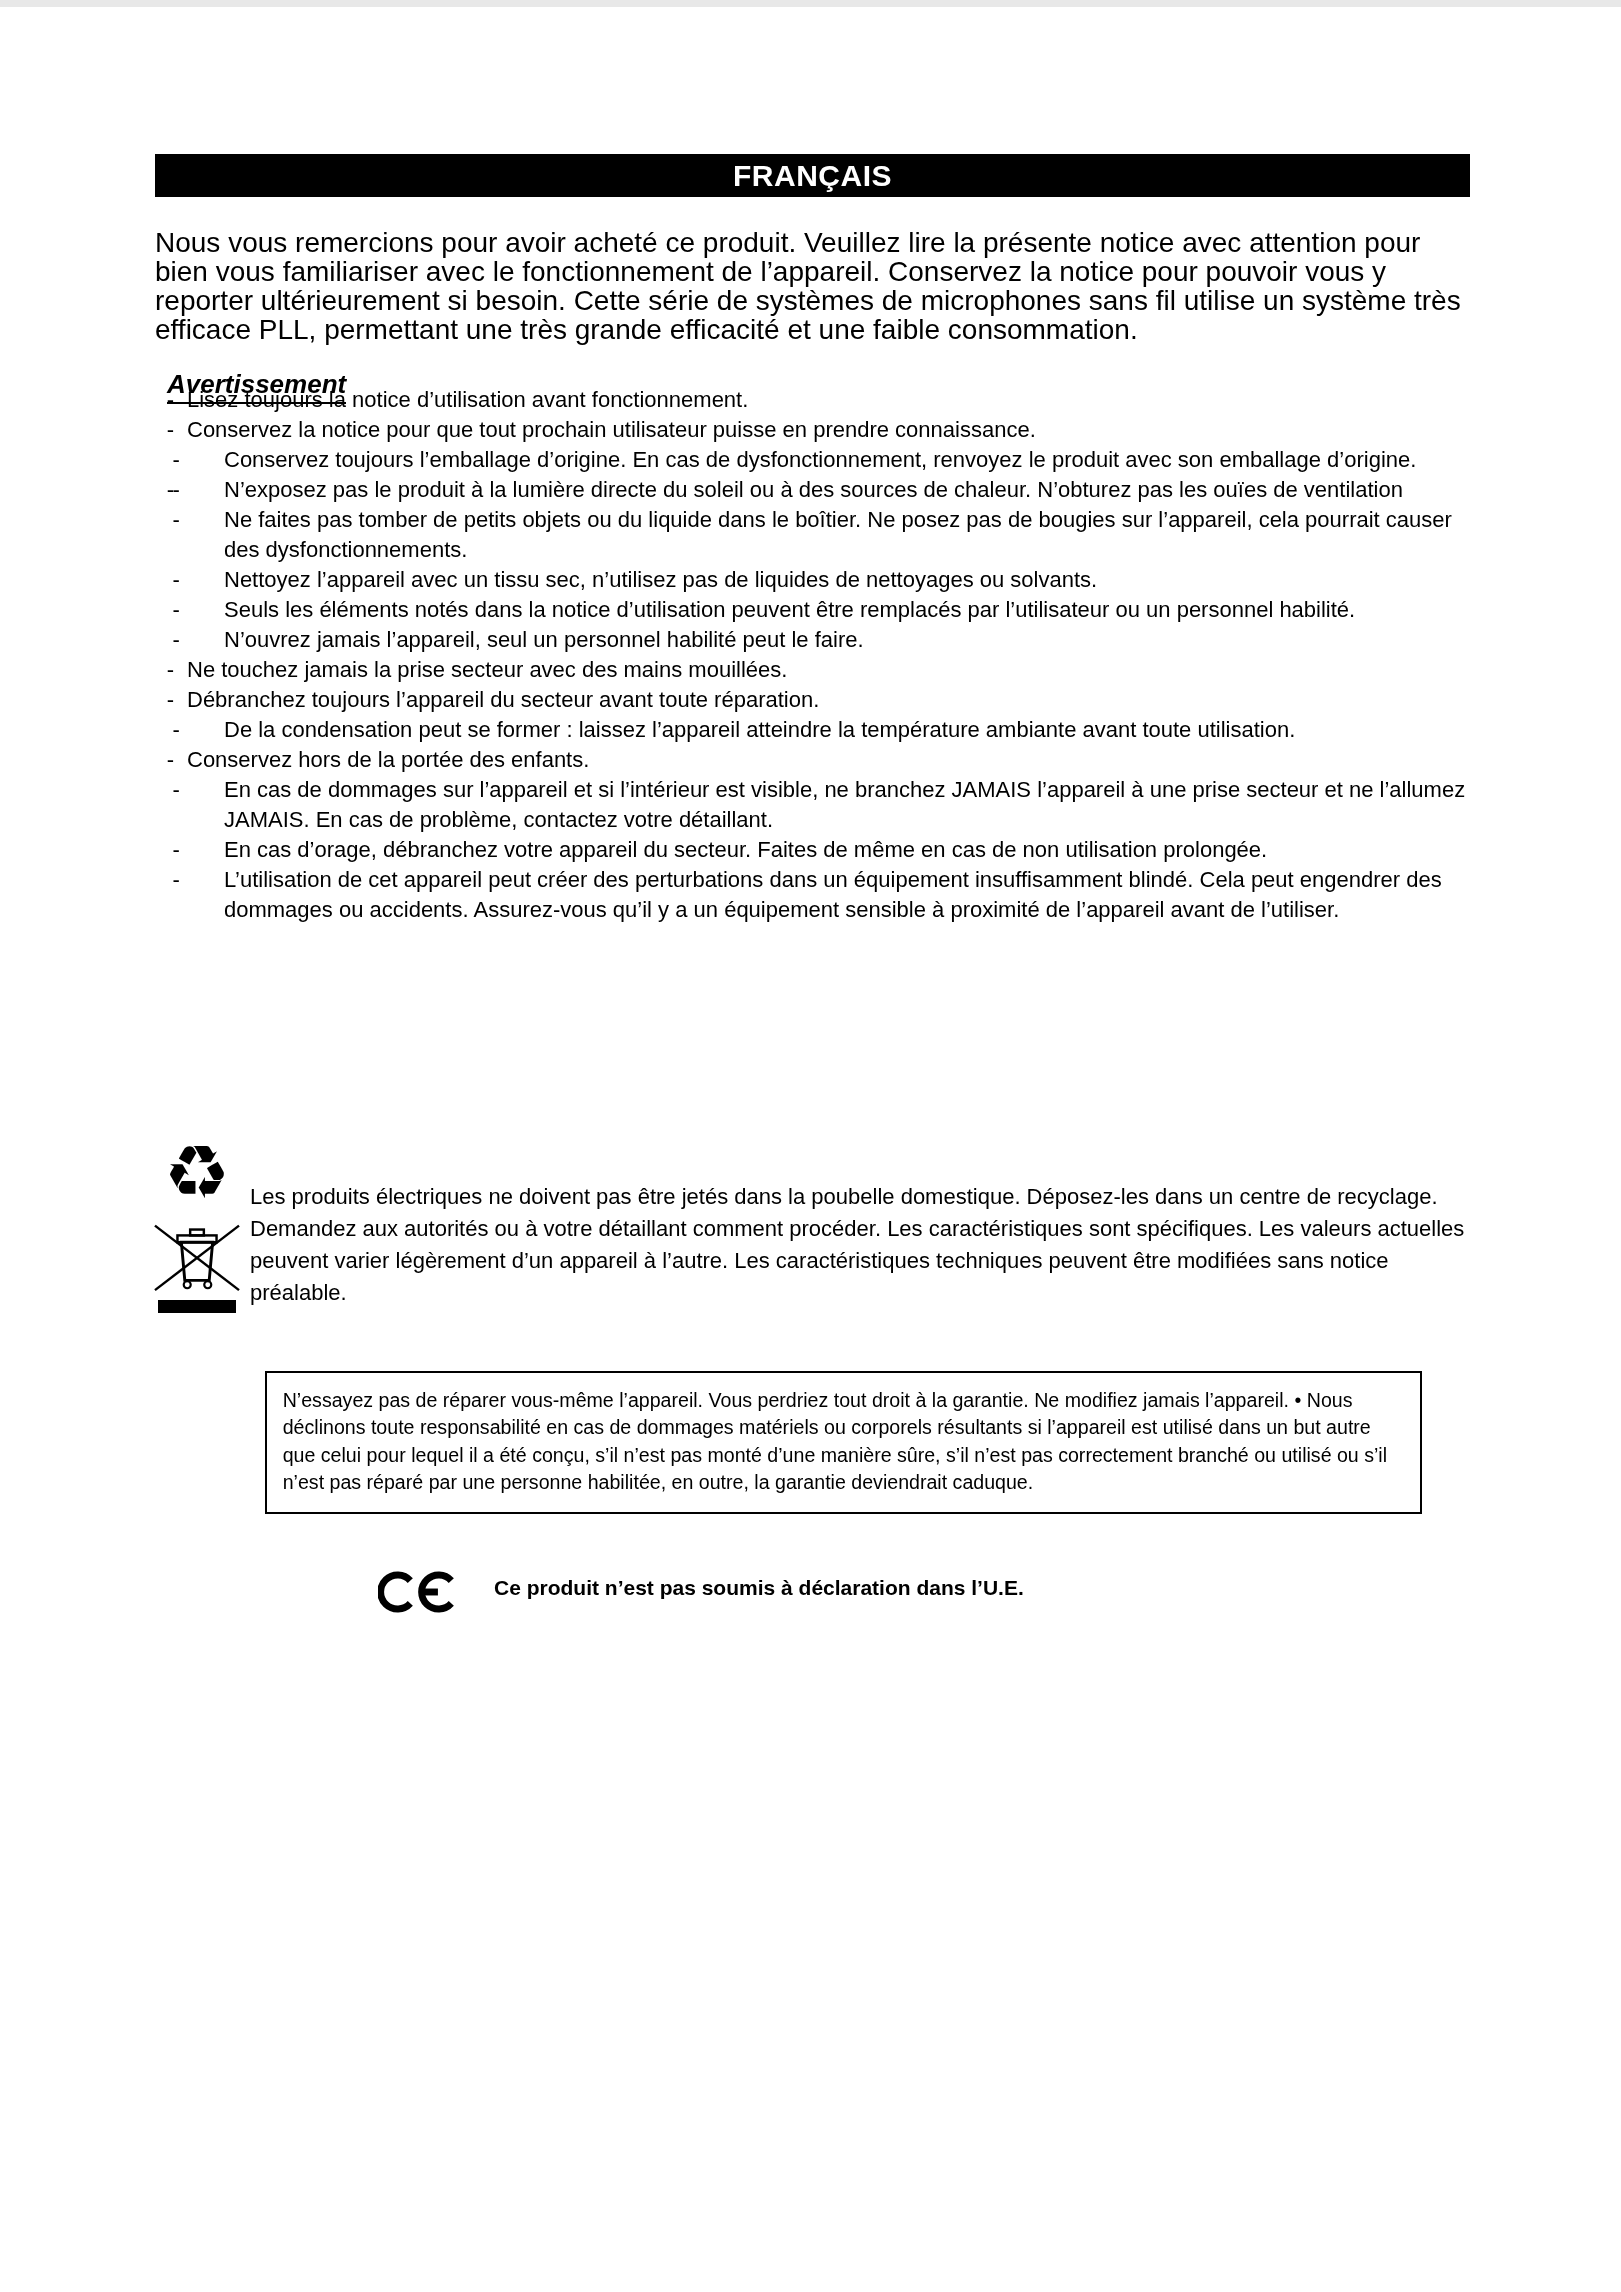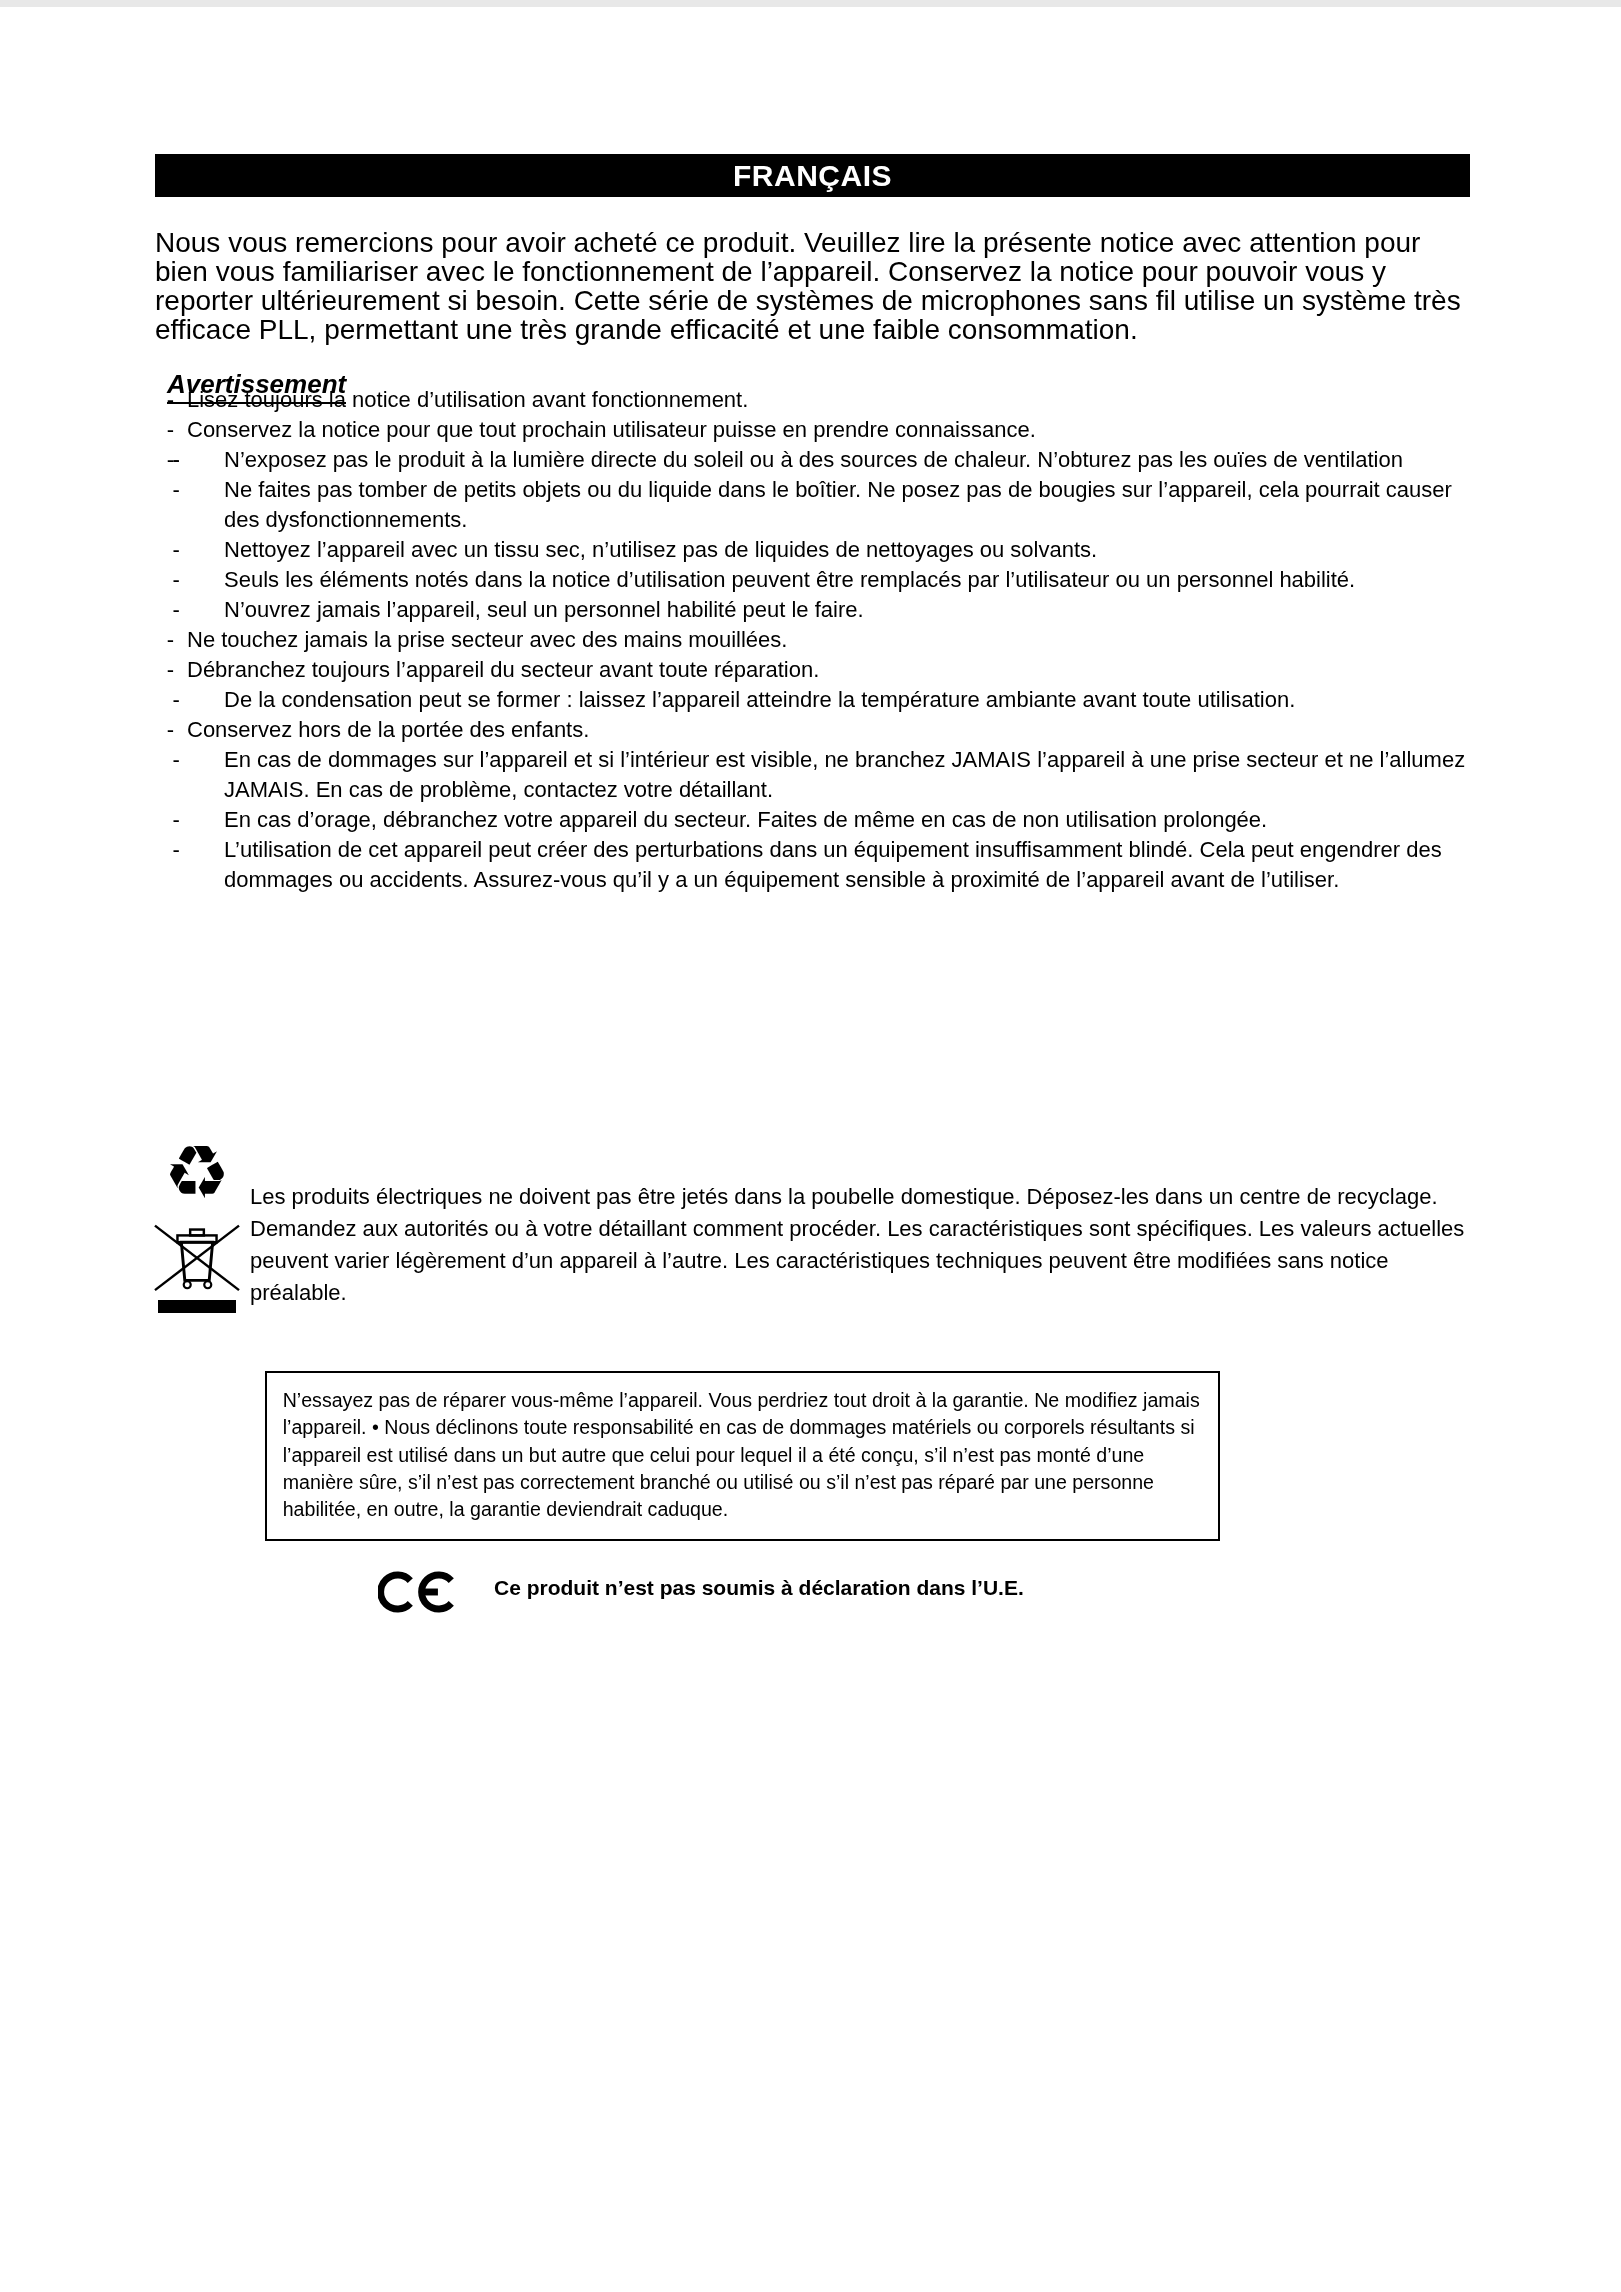--- a/index.html
+++ b/index.html
@@ -67,21 +67,21 @@
   .weee-bar{
     width:78px;height:12.7px;background:#000;margin:3.9px auto 0;
   }
   .recycle-text{
     left:250px;top:1152px;width:1227px;
     font-size:22px;line-height:32px;
   }
 
   
   .warranty-box{
-    left:265px;top:1364px;width:955px;
+    left:265px;top:1364px;width:1157px;
     box-sizing:border-box;
     border:2.9px solid #000;
     padding:13.7px 17.6px 15.7px 15.7px;
     font-size:19.6px;line-height:27.4px;
   }
 
   
   .ce-mark{left:378px;top:1560px;}
   .ce-text{
     left:494px;top:1569px;
@@ -97,21 +97,21 @@
     <span>FRANÇAIS</span>
   </div>
 
   <p class="abs intro">Nous vous remercions pour avoir acheté ce produit. Veuillez lire la présente notice avec attention pour bien vous familiariser avec le fonctionnement de l’appareil. Conservez la notice pour pouvoir vous y reporter ultérieurement si besoin. Cette série de systèmes de microphones sans fil utilise un système très efficace PLL, permettant une très grande efficacité et une faible consommation.</p>
 
   <h2 class="abs warn-heading">Avertissement</h2>
 
   <ul class="abs warnings">
       <li class="w-tight"><span class="dash">-</span><span>Lisez toujours la notice d’utilisation avant fonctionnement.</span></li>
       <li class="w-tight"><span class="dash">-</span><span>Conservez la notice pour que tout prochain utilisateur puisse en prendre connaissance.</span></li>
-      <li class="w-wide"><span class="dash">-</span></li>
+      <li class="w-wide"><span class="dash">-</span><span>Conservez toujours l’emballage d’origine. En cas de dysfonctionnement, renvoyez le produit avec son emballage d’origine.</span></li>
       <li class="w-tight"><span class="dash">-</span></li>
       <li class="w-wide"><span class="dash">-</span><span>N’exposez pas le produit à la lumière directe du soleil ou à des sources de chaleur. N’obturez pas les ouïes de ventilation</span></li>
       <li class="w-wide"><span class="dash">-</span><span>Ne faites pas tomber de petits objets ou du liquide dans le boîtier. Ne posez pas de bougies sur l’appareil, cela pourrait causer des dysfonctionnements.</span></li>
       <li class="w-wide"><span class="dash">-</span><span>Nettoyez l’appareil avec un tissu sec, n’utilisez pas de liquides de nettoyages ou solvants.</span></li>
       <li class="w-wide"><span class="dash">-</span><span>Seuls les éléments notés dans la notice d’utilisation peuvent être remplacés par l’utilisateur ou un personnel habilité.</span></li>
       <li class="w-wide"><span class="dash">-</span><span>N’ouvrez jamais l’appareil, seul un personnel habilité peut le faire.</span></li>
       <li class="w-tight"><span class="dash">-</span><span>Ne touchez jamais la prise secteur avec des mains mouillées.</span></li>
       <li class="w-tight"><span class="dash">-</span><span>Débranchez toujours l’appareil du secteur avant toute réparation.</span></li>
       <li class="w-wide"><span class="dash">-</span><span>De la condensation peut se former : laissez l’appareil atteindre la température ambiante avant toute utilisation.</span></li>
       <li class="w-tight"><span class="dash">-</span><span>Conservez hors de la portée des enfants.</span></li>

